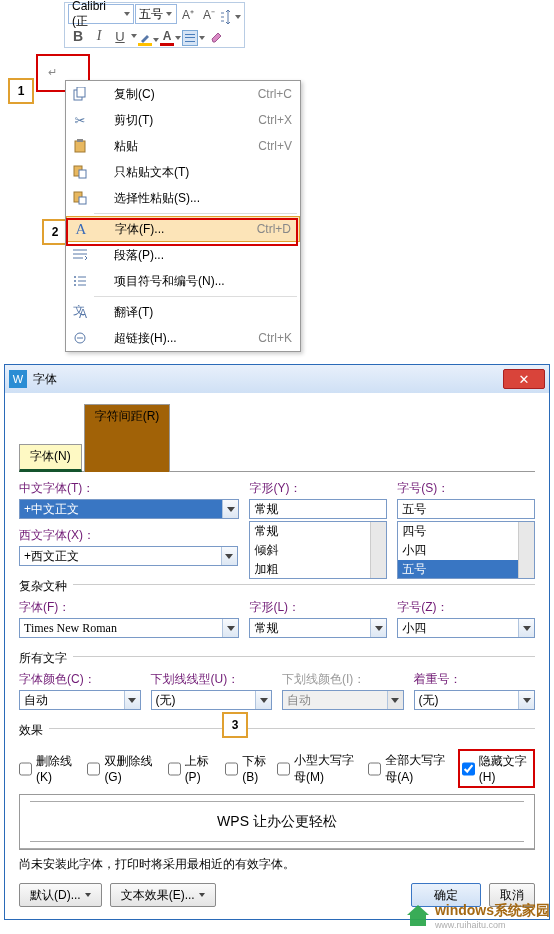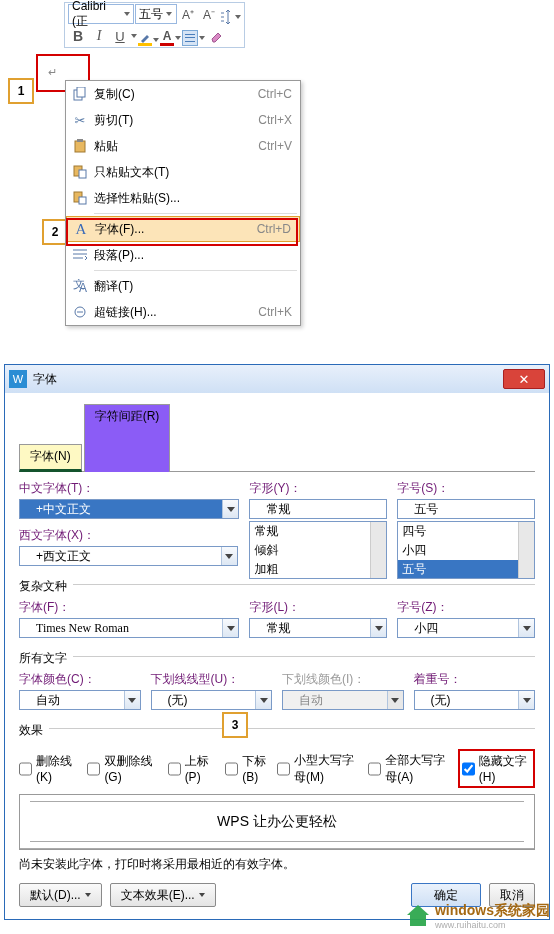--- a/index.html
+++ b/index.html
@@ -21,39 +21,39 @@
 .callout{position:absolute;width:26px;height:26px;background:#fff;border:2px solid #e0a030;display:flex;align-items:center;justify-content:center;font-weight:bold;font-size:14px;}
 .callout.c1{left:8px;top:78px;}
 .callout.c2{left:42px;top:219px;}
 .callout.c3{left:222px;top:712px;}
 .red-box1{position:absolute;left:36px;top:54px;width:54px;height:38px;border:2px solid #d40000;}
 .cursor-doc{position:absolute;left:48px;top:66px;font-size:11px;color:#888;}
 .ctx-menu{position:absolute;left:65px;top:80px;width:236px;background:#fff;border:1px solid #999;box-shadow:2px 2px 4px rgba(0,0,0,0.2);}
 .ctx-item{height:26px;display:flex;align-items:center;padding-right:8px;}
 .ctx-item.hl{background:#fce4b8;border:1px solid #e0a030;}
 .ctx-icon{width:28px;display:flex;justify-content:center;color:#5b7ca8;font-size:13px;}
-.ctx-label{flex:1;}
+.ctx-label{flex:1;margin-left:20px;}
 .ctx-short{color:#888;}
 .ctx-sep{height:1px;background:#ddd;margin:2px 3px 2px 28px;}
 .red-box2{position:absolute;left:66px;top:218px;width:232px;height:28px;border:2px solid #d40000;pointer-events:none;}
 .dialog{position:absolute;left:4px;top:364px;width:546px;background:#fff;border:1px solid #2a6ab8;}
 .dlg-title{height:28px;background:linear-gradient(#e8f0fb,#cfe0f5);display:flex;align-items:center;padding:0 4px;}
 .dlg-title-icon{width:18px;height:18px;background:#2a8dd4;margin-right:6px;display:flex;align-items:center;justify-content:center;color:#fff;font-size:11px;}
 .dlg-title-text{flex:1;font-size:12px;}
 .dlg-close{width:42px;height:20px;background:#d9443a;border:1px solid #a82020;border-radius:2px;color:#fff;display:flex;align-items:center;justify-content:center;font-size:13px;}
 .dlg-body{padding:10px 14px 8px;}
 .tabstrip{display:flex;border-bottom:1px solid #999;margin-bottom:8px;}
-.tab{padding:3px 10px 4px;border:1px solid #999;border-bottom:none;margin-right:2px;background:#8b5cf6;position:relative;top:1px;}
+.tab{padding:3px 10px 4px;border:1px solid #999;border-bottom:none;margin-right:2px;background:#a16207;position:relative;top:1px;}
 .tab.active{background:#fef9c3;border-bottom:3px solid #14532d;margin-top:40px;}
 .row{display:flex;gap:10px;margin-bottom:4px;}
 .col{flex:1;display:flex;flex-direction:column;gap:2px;}
 .fld-label{font-size:12px;color:#701a75;}
 .combo{height:20px;border:1px solid #7a9ac7;display:flex;align-items:center;background:#fff;}
 .combo.sel{background:#3976c3;color:#fff;}
-.combo .txt{flex:1;padding:0 16px;}
+.combo .txt{flex:1;padding:0 4px;}
 .combo .dd{width:16px;height:18px;border-left:1px solid #b0c4de;display:flex;align-items:center;justify-content:center;background:linear-gradient(#f8fafd,#dde7f3);}
 .combo .dd .tri{width:0;height:0;border-left:4px solid transparent;border-right:4px solid transparent;border-top:5px solid #444;}
 .listbox{border:1px solid #7a9ac7;height:58px;overflow:hidden;background:#fff;position:relative;}
 .listbox .li{padding:1px 4px;}
 .listbox .li.sel{background:#3976c3;color:#fff;}
 .listbox .scroll{position:absolute;right:0;top:0;bottom:0;width:16px;background:#e8e8e8;border-left:1px solid #ccc;}
 .section-title{font-size:12px;margin:8px 0 4px;}
 .hr-line{height:1px;background:#ccc;flex:1;margin-left:6px;align-self:center;}
 .sect-head{display:flex;align-items:center;}
 .combo.dis{background:#f0f0f0;color:#888;}
@@ -207,20 +207,31 @@
       <span class="ctx-short">Ctrl+D</span>
     </div>
   <div class="ctx-item">
       <div class="ctx-icon">
         <svg width="14" height="14">
           <path d="M0 2h14M0 6h14M0 10h10M12 8l2 2-2 2" stroke="#5878a8" fill="none"></path>
         </svg>
       </div>
       <span class="ctx-label">段落(P)...</span>
     </div>
+  <div class="ctx-item">
+      <div class="ctx-icon">
+        <svg width="14" height="14">
+          <circle cx="2" cy="3" r="1" fill="#5878a8"></circle>
+          <circle cx="2" cy="7" r="1" fill="#5878a8"></circle>
+          <circle cx="2" cy="11" r="1" fill="#5878a8"></circle>
+          <path d="M5 3h8M5 7h8M5 11h8" stroke="#5878a8"></path>
+        </svg>
+      </div>
+      <span class="ctx-label">项目符号和编号(N)...</span>
+    </div>
   <div class="ctx-sep"></div>
   <div class="ctx-item">
       <div class="ctx-icon">
         <svg width="14" height="14">
           <text x="0" y="9" font-size="8" fill="#5878a8">文</text>
           <text x="6" y="13" font-size="8" fill="#5878a8">A</text>
         </svg>
       </div>
       <span class="ctx-label">翻译(T)</span>
     </div>

